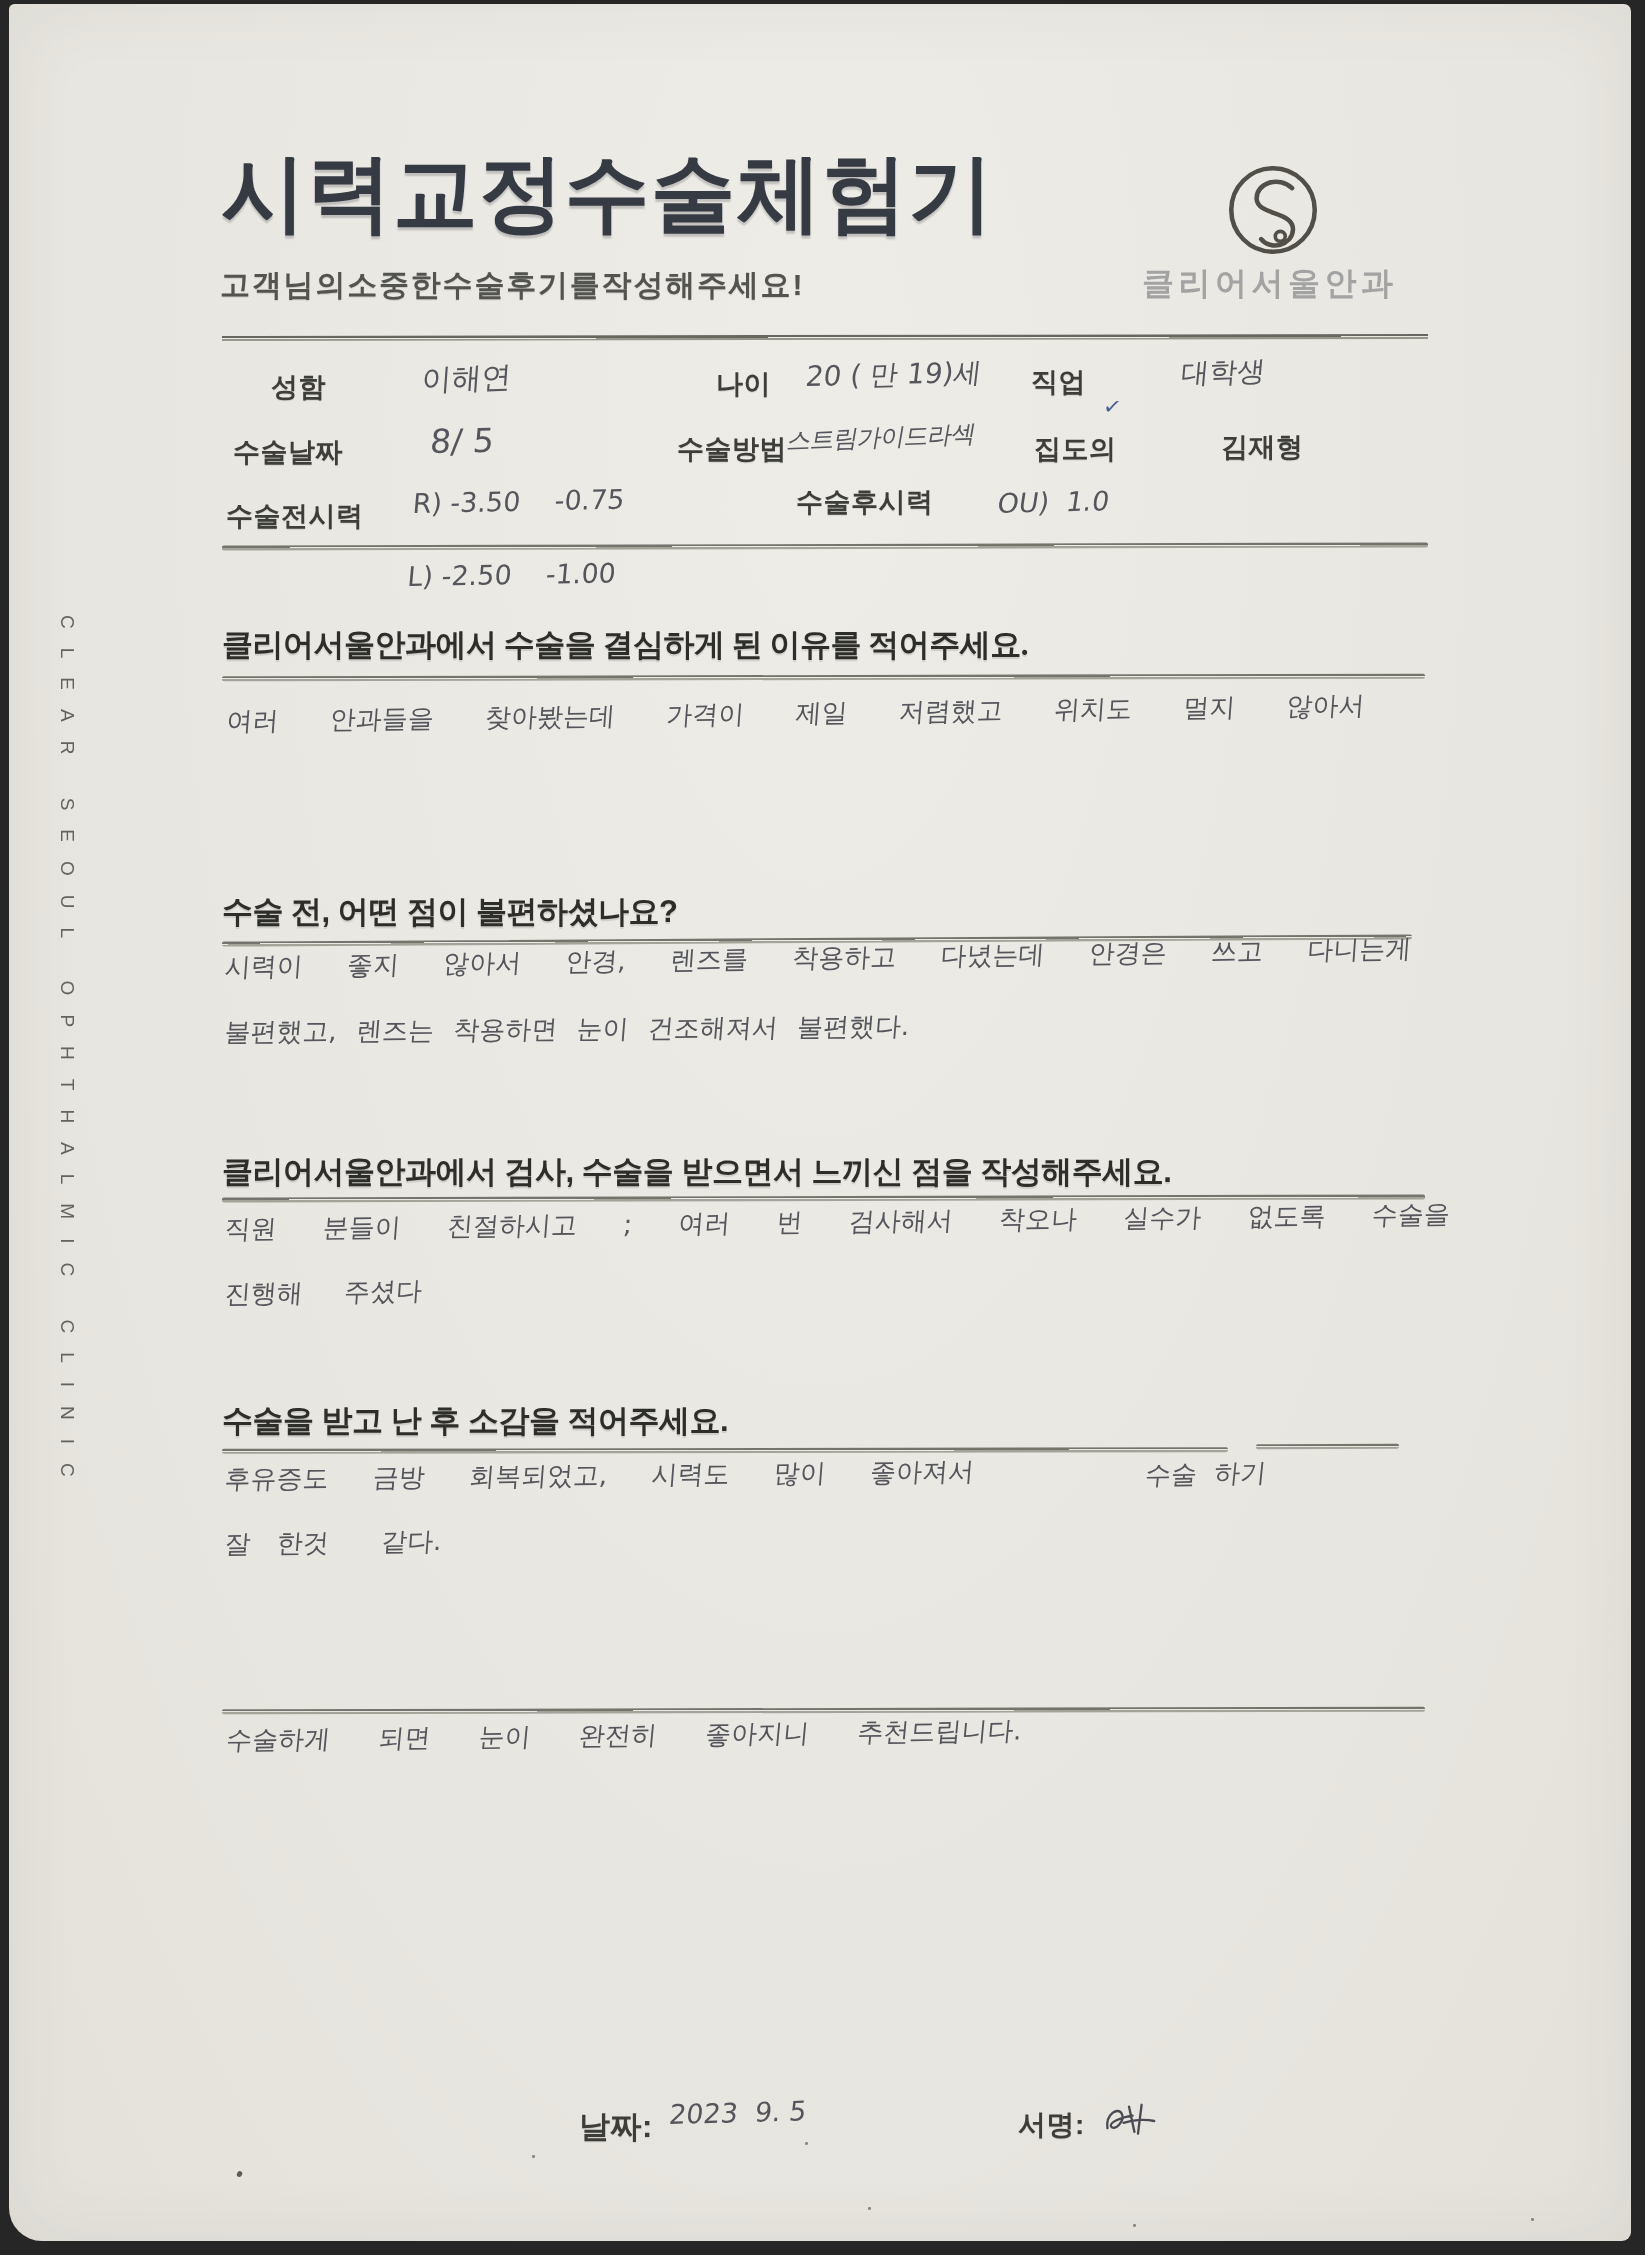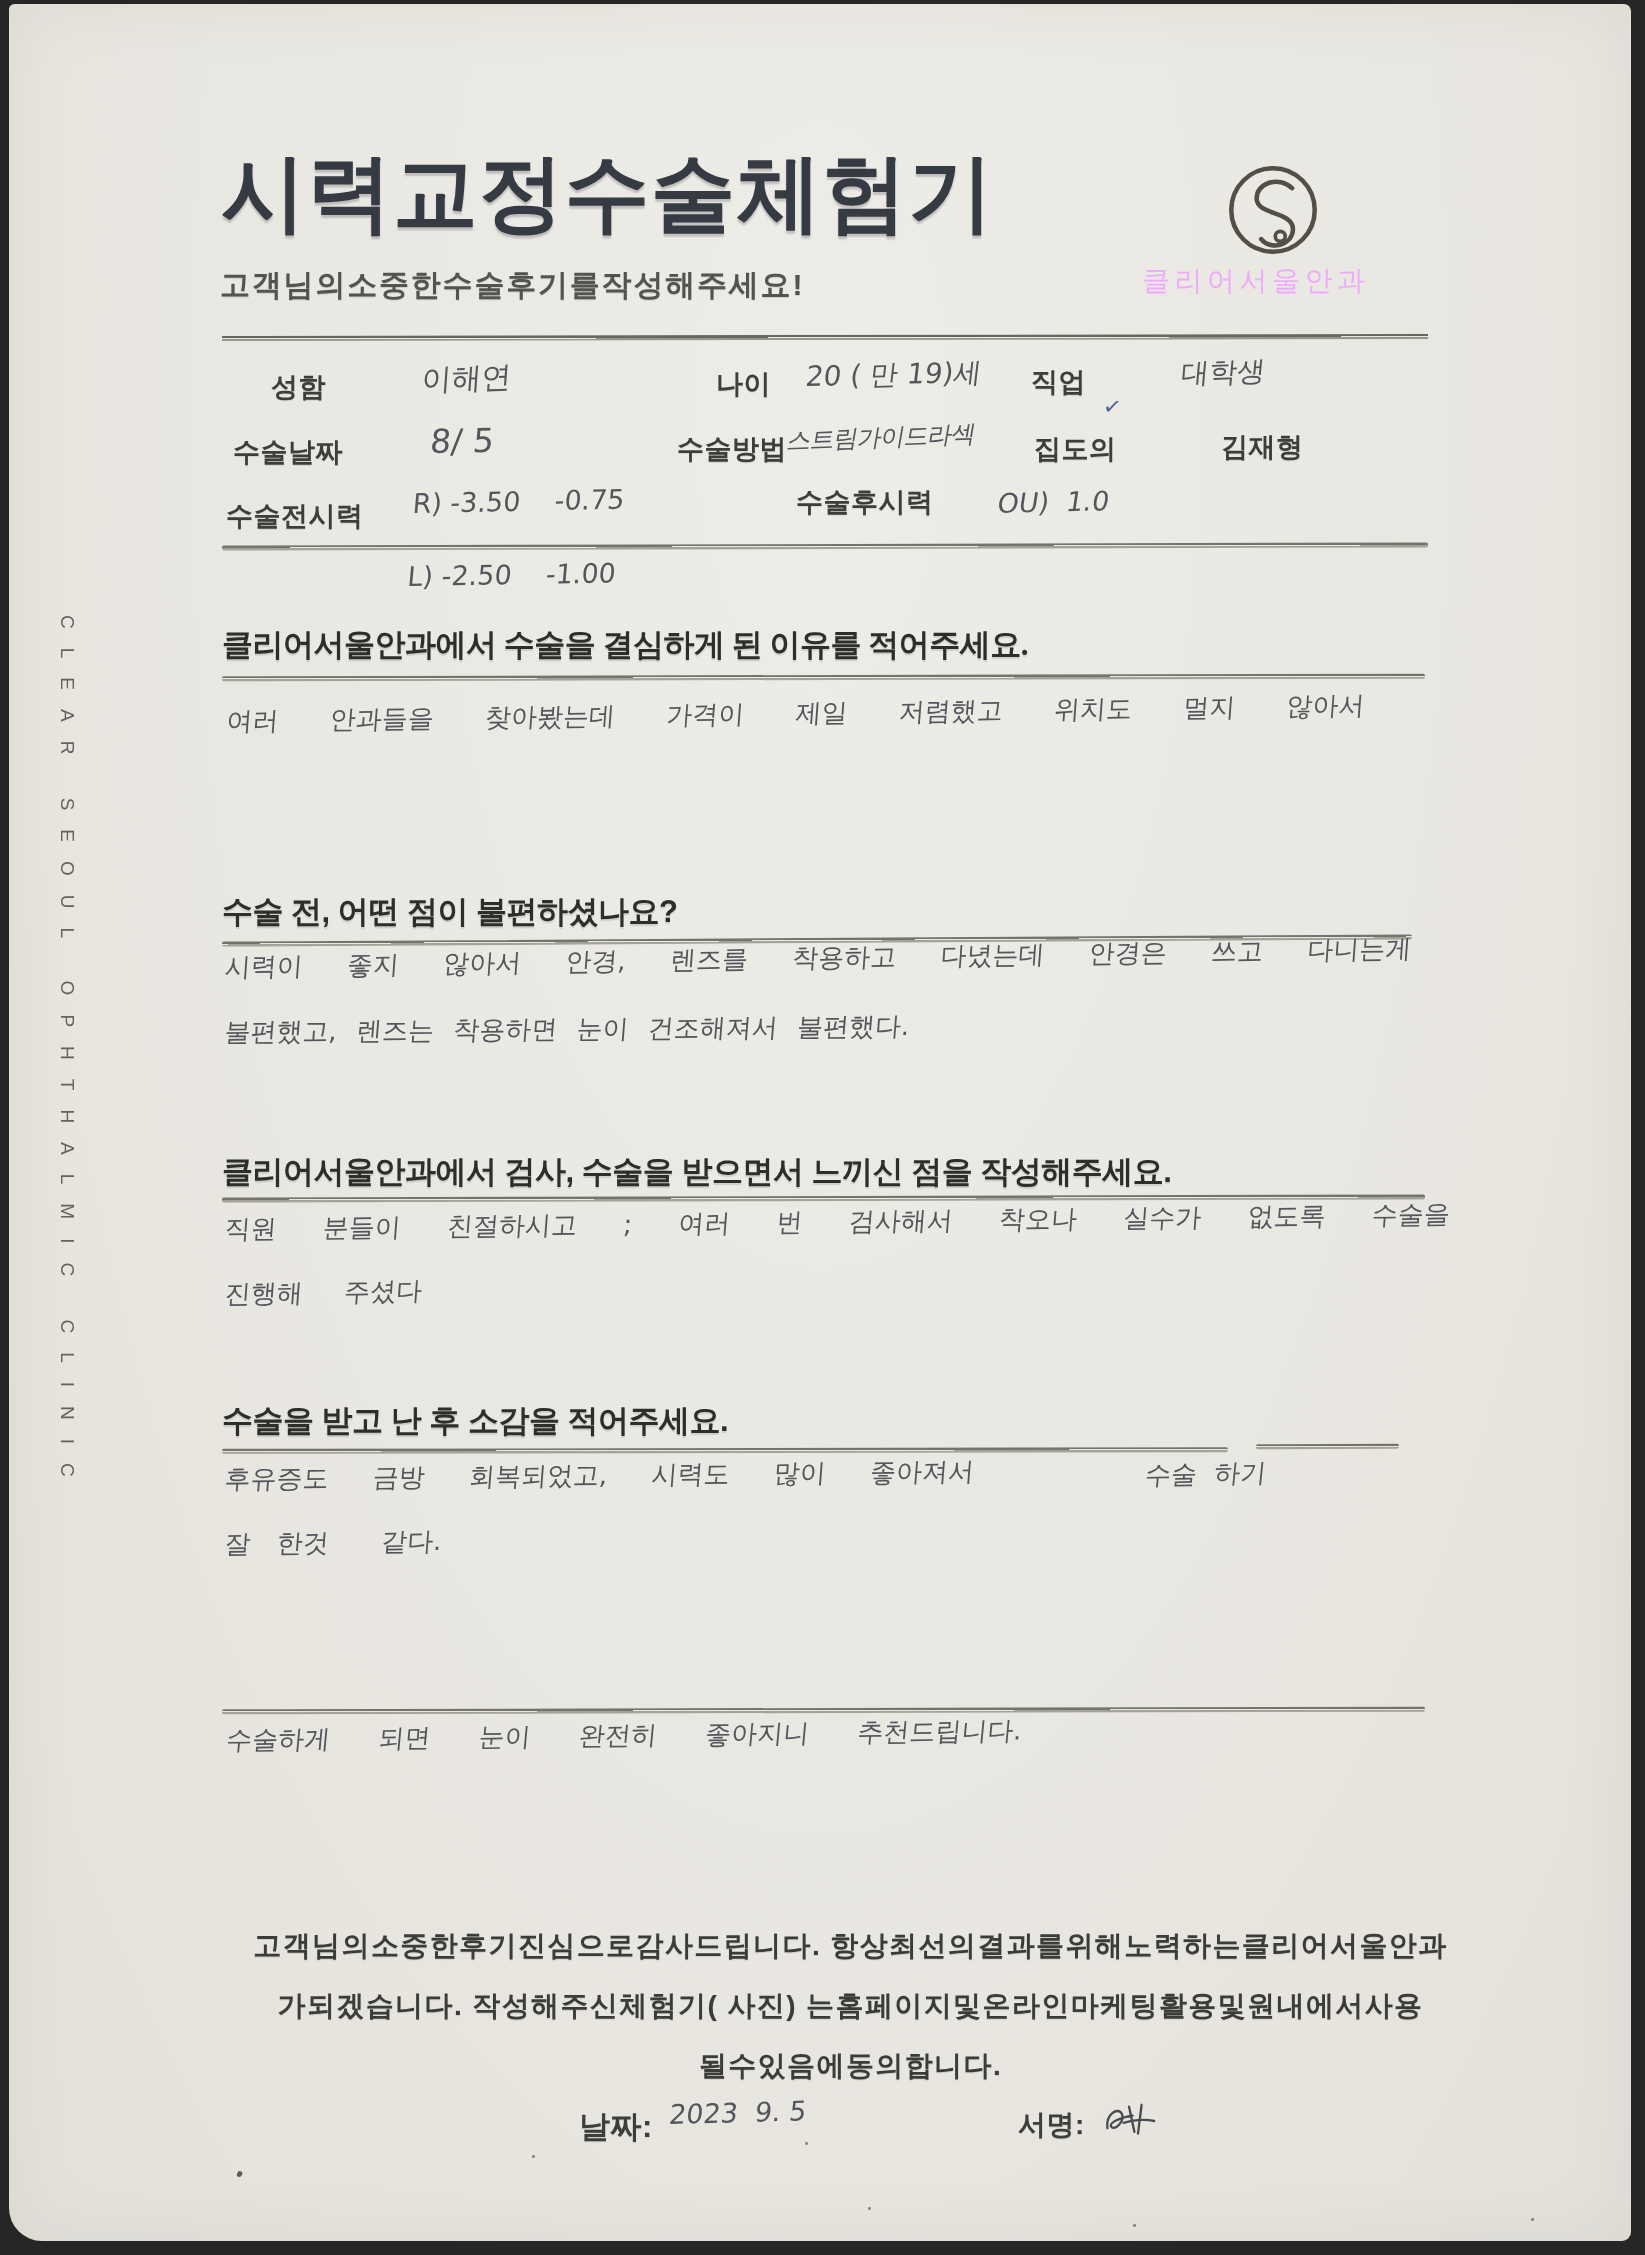--- a/index.html
+++ b/index.html
@@ -30,21 +30,21 @@
     font-size:30px;font-weight:700;color:#53534f;
     letter-spacing:1.8px;white-space:nowrap;
     text-shadow:0 0.9px 0.9px rgba(40,40,50,0.15);
   }
   .side-text{
     writing-mode:vertical-rl;
     font-size:19px;font-weight:500;color:#64635e;
     letter-spacing:19px;white-space:nowrap;
   }
   .clinic-name{
-    font-size:28px;font-weight:400;color:#f0abfc;
+    font-size:32px;font-weight:700;color:#a3a3a3;
     letter-spacing:4.5px;white-space:nowrap;
   }
   .label{
     font-size:27px;font-weight:700;color:#3d3d39;
     letter-spacing:0.5px;white-space:nowrap;
     text-shadow:0 0.9px 0.9px rgba(40,40,50,0.12);
   }
   .question{
     font-size:31px;font-weight:800;color:#2d2d2a;
     letter-spacing:-0.5px;white-space:nowrap;
@@ -140,25 +140,20 @@
   <div class="abs question" style="left:222px;top:1400px;">수술을 받고 난 후 소감을 적어주세요.</div>
   <div class="abs rule" style="left:222px;top:1448px;width:1006px;transform:rotate(-0.1deg);"></div>
   <div class="abs rule" style="left:1256px;top:1444px;width:143px;transform:rotate(-0.3deg);"></div>
   <div class="abs hand" style="left:226px;top:1462px;word-spacing:36px;transform:rotate(-0.6deg) skewX(-5deg);">후유증도 금방 회복되었고, 시력도 많이 좋아져서</div>
   <div class="abs hand" style="left:1147px;top:1458px;word-spacing:9px;transform:rotate(-1.2deg) skewX(-7deg);">수술 하기</div>
   <div class="abs hand" style="left:226px;top:1527px;word-spacing:18px;transform:rotate(-0.8deg) skewX(-5deg);">잘 한것  같다.</div>
 
   <div class="abs rule" style="left:222px;top:1708px;width:1203px;transform:rotate(-0.12deg);"></div>
   <div class="abs hand" style="left:228px;top:1723px;word-spacing:40px;transform:rotate(-0.7deg) skewX(-6deg);">수술하게 되면 눈이 완전히 좋아지니 추천드립니다.</div>
 
-  <div class="abs footer-notice" style="left:222px;top:1916px;width:1257px;">
-    <div>고객님의소중한후기진심으로감사드립니다.  항상최선의결과를위해노력하는클리어서울안과</div>
-    <div>가되겠습니다.  작성해주신체험기( 사진) 는홈페이지및온라인마케팅활용및원내에서사용</div>
-    <div>될수있음에동의합니다.</div>
-  </div>
 
   <div class="abs label" style="left:579px;top:2106px;font-size:31px;font-weight:800;">날짜:</div>
   <div class="abs hand" style="left:671px;top:2099px;font-size:27px;transform:rotate(-1.6deg) skewX(-8deg);">2023  9. 5</div>
   <div class="abs label" style="left:1018px;top:2106px;font-size:28px;font-weight:800;">서명:</div>
   <div class="abs" style="left:1102px;top:2101px;">
     <svg width="63" height="40" viewBox="0 0 70 44">
       <path d="M6 30 C 4 14, 18 6, 22 14 C 26 22, 14 34, 10 28 C 8 24, 20 18, 34 16 M 30 6 L 36 34 M 44 4 L 40 36 M 24 24 C 36 20, 50 20, 58 22" fill="none" stroke="#4a4a52" stroke-width="2.6" stroke-linecap="round"></path>
     </svg>
   </div>
 

